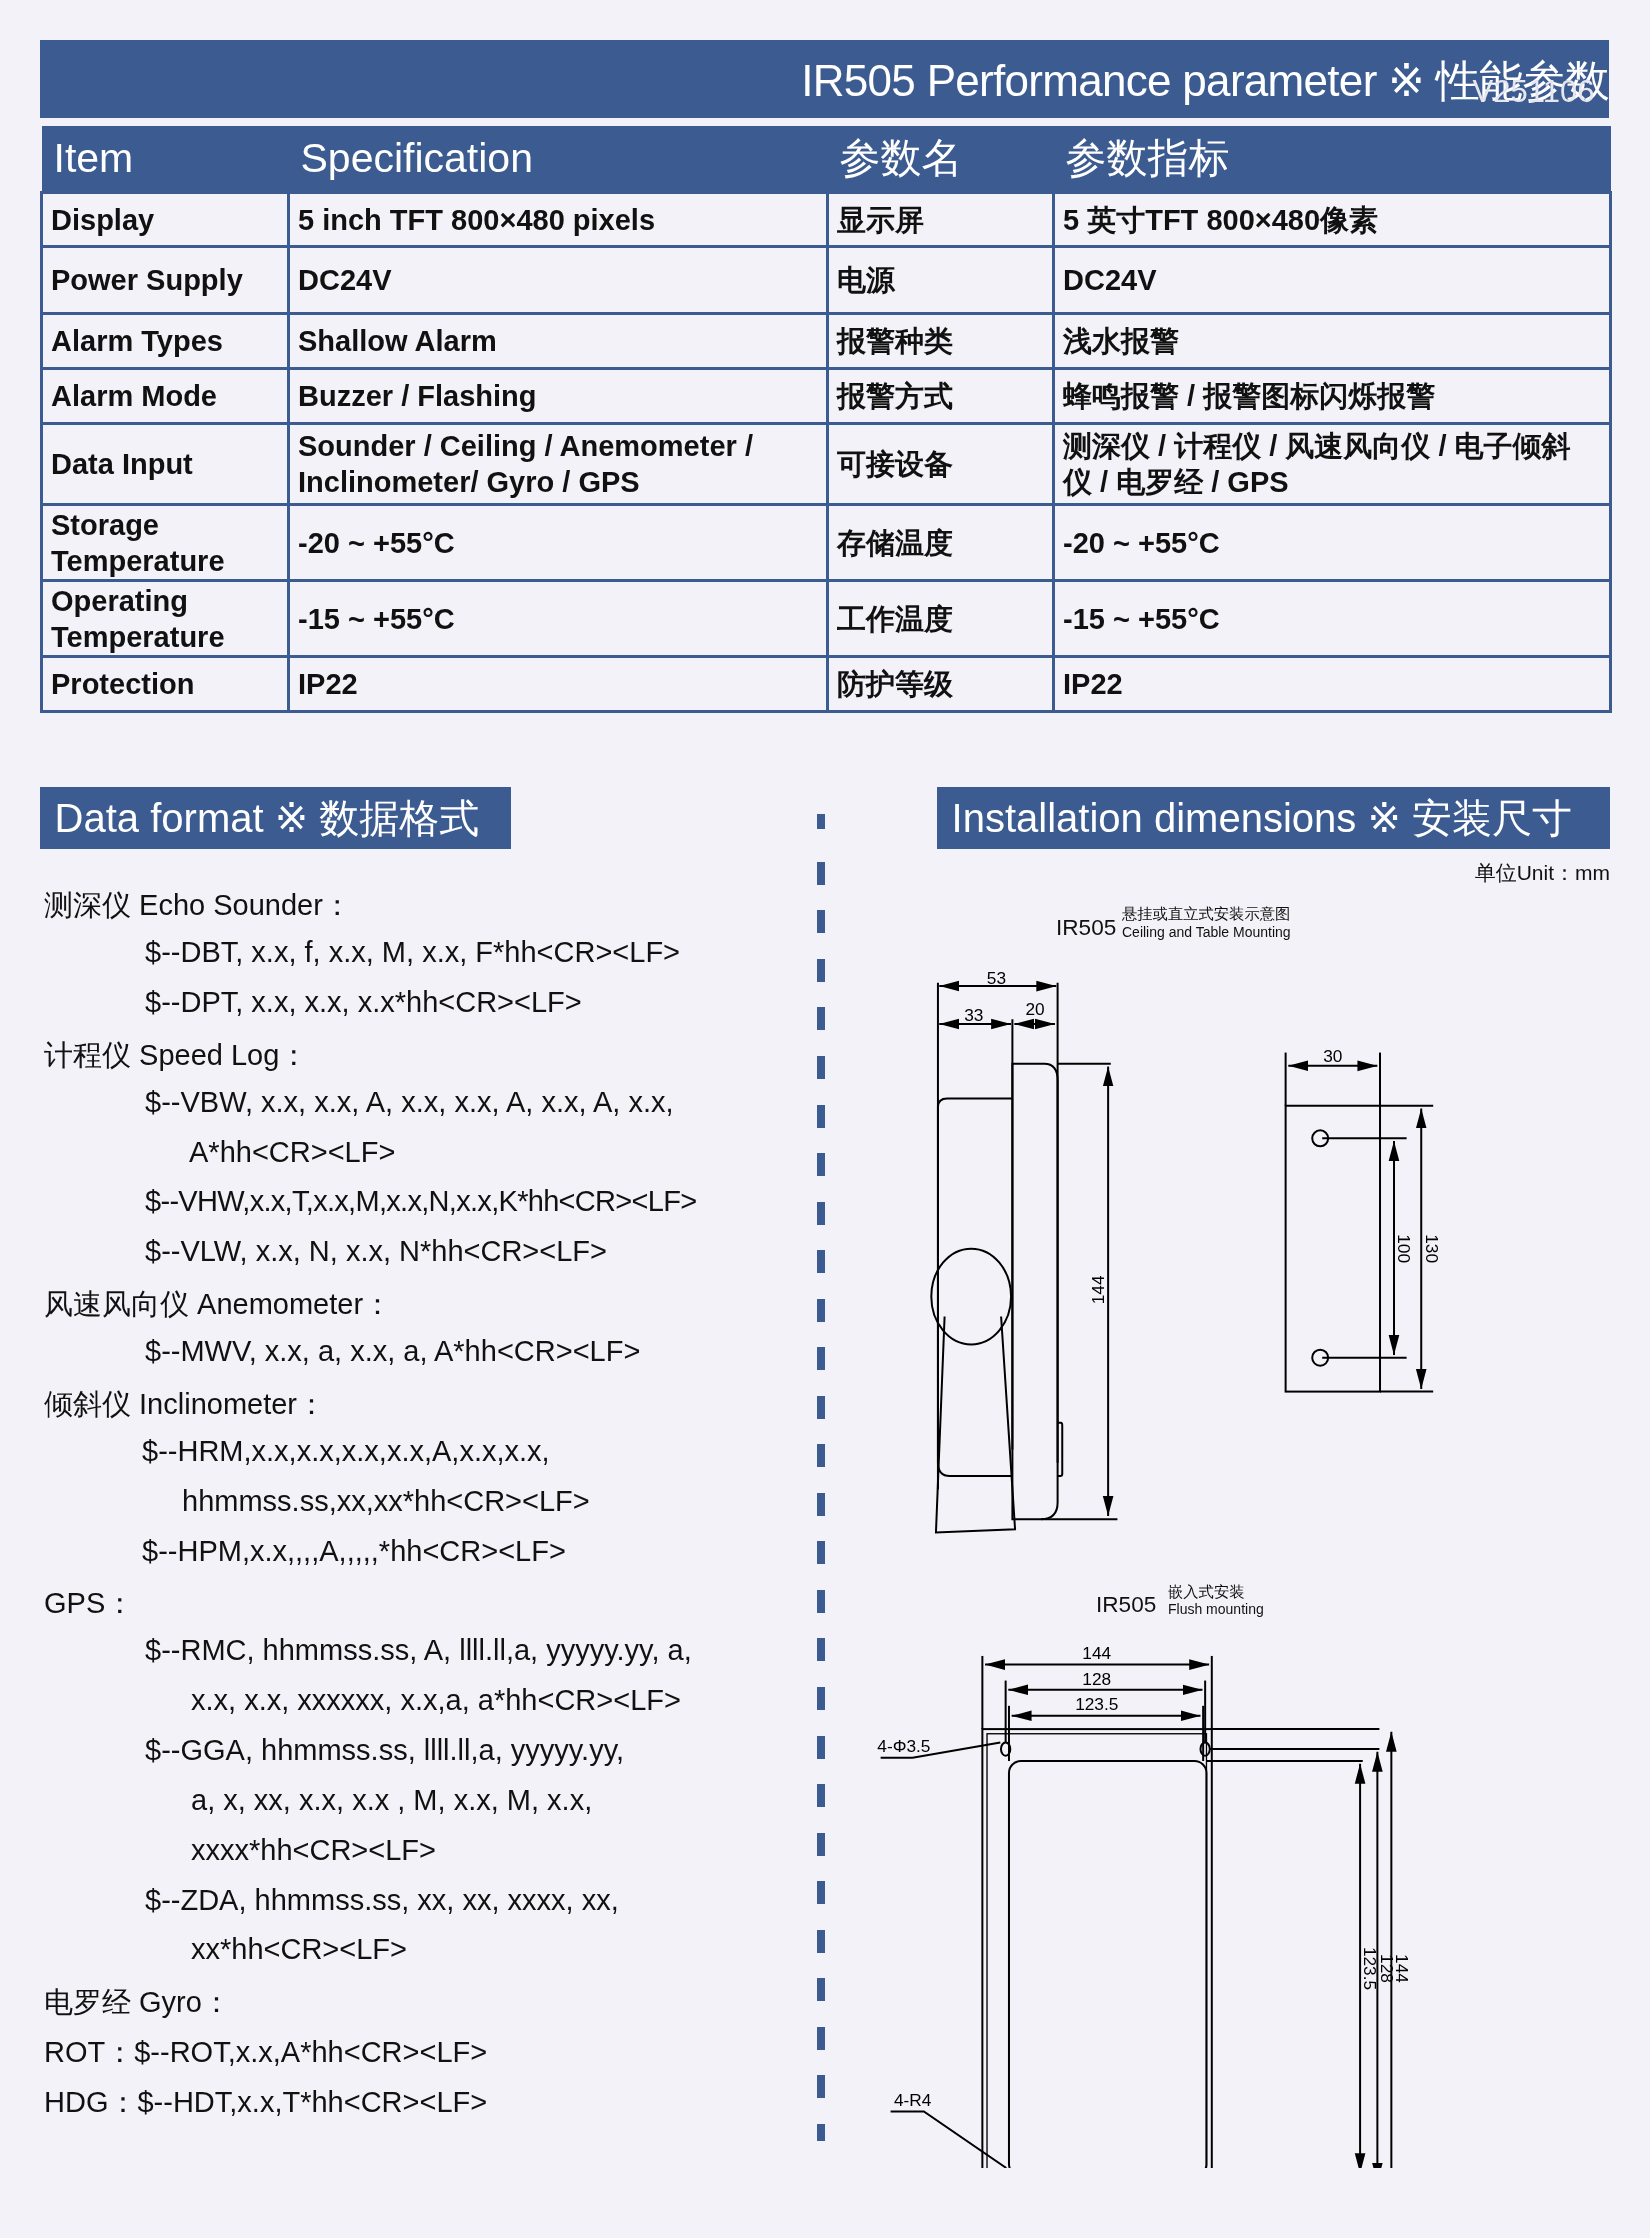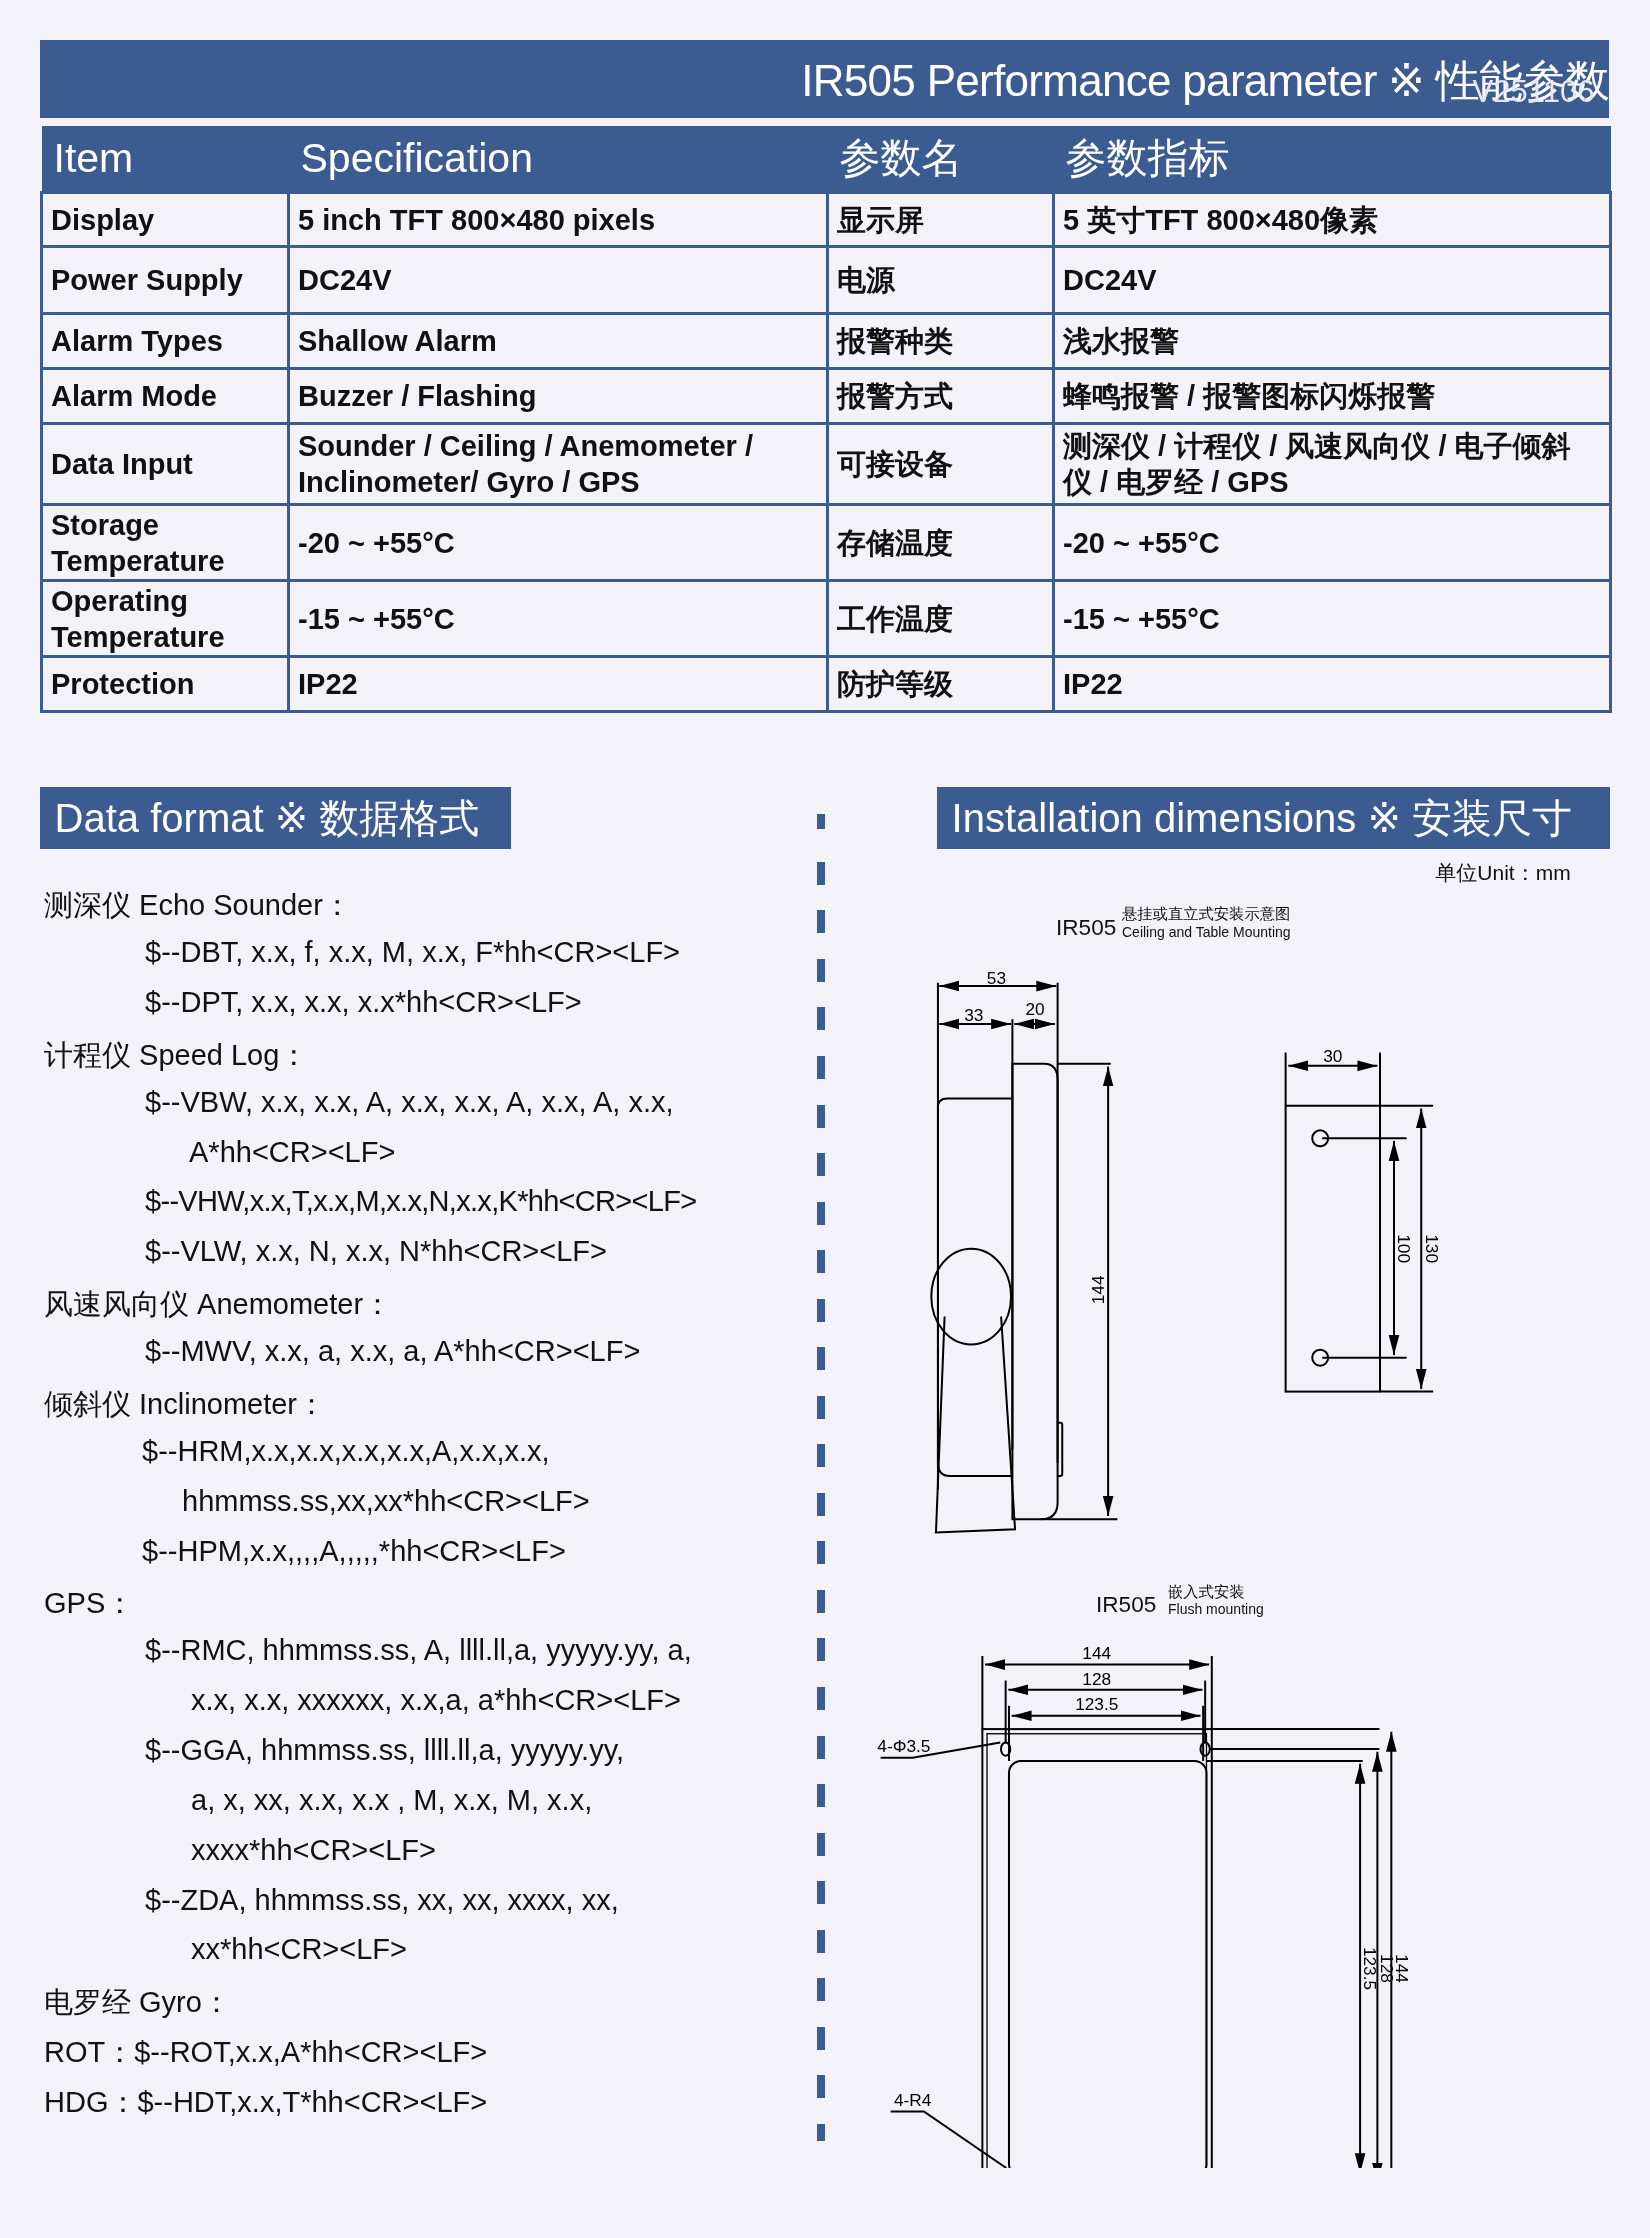--- a/index.html
+++ b/index.html
@@ -10,21 +10,21 @@
   .title-banner { left:40px; top:40px; width:1569px; height:78px; }
   .title-text { position:absolute; left:0; right:0; top:12px; text-align:right; font-size:44px; letter-spacing:-0.7px; }
   .version { position:absolute; right:14.6px; bottom:8px; font-size:31px; color:#e6e6ee; }
   table.spec { position:absolute; left:40px; top:126px; width:1569px; border-collapse:collapse; table-layout:fixed; }
   table.spec th { background:#3c5c91; color:#fff; font-weight:normal; text-align:left; font-size:41px; height:65px;
                   padding:0 0 0 12px; vertical-align:middle; }
   table.spec td { border:3.3px solid #3c5c91; font-size:29px; padding:0 0 0 8px; vertical-align:middle; line-height:36px; background:#f2f2f8;font-weight:bold; }
   .section-box { height:62px; font-size:40px; line-height:62px; padding-left:14.6px; box-sizing:border-box; white-space:nowrap; }
   .df-box { left:40px; top:787px; width:471px; }
   .inst-box { left:937px; top:787px; width:673px; }
-  .unit { left:1396px; top:859px; width:214px; text-align:center; font-size:21px; }
+  .unit { left:1396px; top:859px; width:214px; text-align:right; font-size:21px; }
   .divider { left:817px; top:814px; width:8px; height:1363px; }
   .dash { position:absolute; left:0; width:8px; height:23px; background:#3c5c91; }
   .fmt-line { position:absolute; font-size:29px; white-space:nowrap; }
   .diagram-cap { position:absolute; white-space:nowrap; }
   .cap-big { font-size:22.6px; }
   .cap-zh { font-size:15.3px; }
   .cap-en { font-size:14px; }
   svg text { font-family:"Liberation Sans", sans-serif; }
 </style>
 </head>

